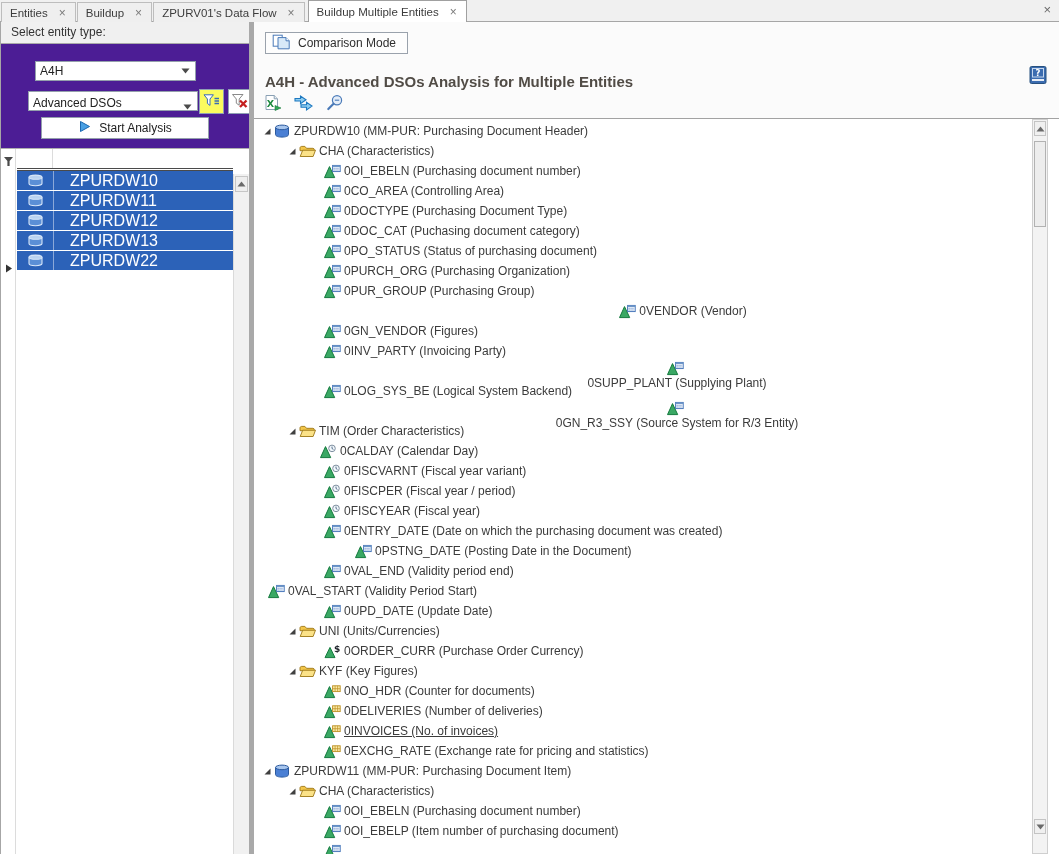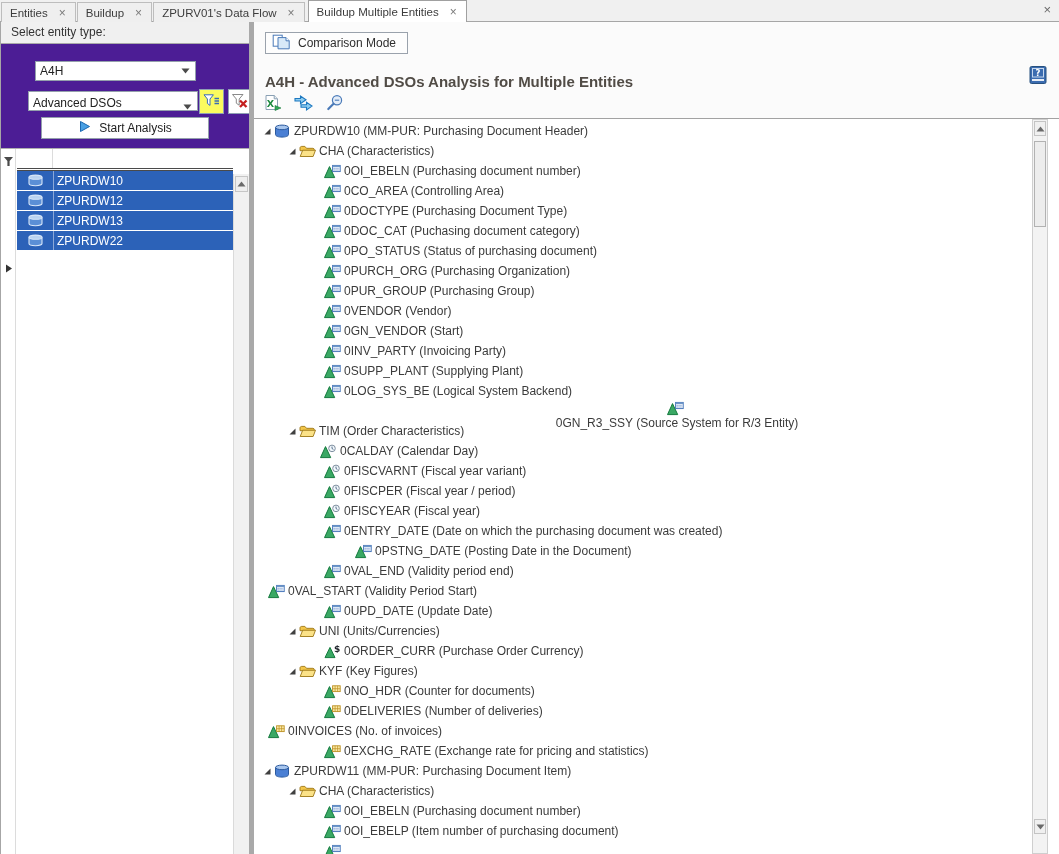--- a/index.html
+++ b/index.html
@@ -54,21 +54,21 @@
   .entity-list{position:absolute;top:126px;left:0;right:0;bottom:0;background:#fff;border-top:1px solid #b0b0b0;}
   .margin-col{position:absolute;left:0;top:0;bottom:0;width:15px;background:#fff;border-right:1px solid #dcdcdc;}
   .margin-funnel{position:absolute;top:4px;left:2px;}
   .margin-marker{position:absolute;top:110px;left:4px;}
   .egrid{position:absolute;left:16px;top:0;width:216px;}
   .ehead{display:flex;height:22px;border-bottom:3px double #4a4a4a;background:#fff;}
   .ehead .hcell-icon{width:36px;border-right:1px solid #dcdcdc;}
   .ehead .hcell-name{flex:1;}
   .erow{display:flex;height:19px;margin-bottom:1px;align-items:center;background:#2c62b8;cursor:default;}
   .ecell-icon{width:36px;display:flex;justify-content:center;align-items:center;flex:none;}
-  .ecell-name{flex:1;color:#fff;font-size:12px;padding-left:3px;border-left:1px solid rgba(255,255,255,.45);
+  .ecell-name{flex:1;color:#fff;font-size:16px;padding-left:16px;border-left:1px solid rgba(255,255,255,.45);
     height:100%;display:flex;align-items:center;white-space:nowrap;overflow:hidden;}
   .list-scrollbar{position:absolute;left:232px;width:16px;top:25px;bottom:0;background:#f1f1f1;border-left:1px solid #dadada;}
   .ls-up{position:absolute;top:2px;left:1px;width:13px;height:16px;background:#eeeeee;border:1px solid #c6c6c6;
     display:flex;align-items:center;justify-content:center;}
   
   .splitter{position:absolute;left:249px;width:5px;top:22px;bottom:0;background:#a9a9a9;cursor:ew-resize;}
   
   .main{position:absolute;left:254px;top:22px;right:0;bottom:0;background:#fbfbfb;}
   .cmp-btn{
     position:absolute;left:11px;top:10px;height:22px;padding:0 11px 0 6px;
@@ -186,20 +186,29 @@
               </span>
               <span class="ecell-name">ZPURDW10</span>
             </div>
             <div class="erow sel">
               <span class="ecell-icon">
                 <svg width="17" height="13" viewBox="0 0 17 13">
                   <path d="M2 3.2 v6.3 c0 1.4 2.9 2.2 6.5 2.2 s6.5-.8 6.5-2.2 V3.2" fill="#5b8fd6" stroke="#d8e6f8" stroke-width="1.1"></path>
                   <ellipse cx="8.5" cy="3.2" rx="6.5" ry="2.1" fill="#b9d2f0" stroke="#d8e6f8" stroke-width="1.1"></ellipse>
                 </svg>
               </span>
+              <span class="ecell-name">ZPURDW11</span>
+            </div>
+            <div class="erow sel">
+              <span class="ecell-icon">
+                <svg width="17" height="13" viewBox="0 0 17 13">
+                  <path d="M2 3.2 v6.3 c0 1.4 2.9 2.2 6.5 2.2 s6.5-.8 6.5-2.2 V3.2" fill="#5b8fd6" stroke="#d8e6f8" stroke-width="1.1"></path>
+                  <ellipse cx="8.5" cy="3.2" rx="6.5" ry="2.1" fill="#b9d2f0" stroke="#d8e6f8" stroke-width="1.1"></ellipse>
+                </svg>
+              </span>
               <span class="ecell-name">ZPURDW12</span>
             </div>
             <div class="erow sel">
               <span class="ecell-icon">
                 <svg width="17" height="13" viewBox="0 0 17 13">
                   <path d="M2 3.2 v6.3 c0 1.4 2.9 2.2 6.5 2.2 s6.5-.8 6.5-2.2 V3.2" fill="#5b8fd6" stroke="#d8e6f8" stroke-width="1.1"></path>
                   <ellipse cx="8.5" cy="3.2" rx="6.5" ry="2.1" fill="#b9d2f0" stroke="#d8e6f8" stroke-width="1.1"></ellipse>
                 </svg>
               </span>
               <span class="ecell-name">ZPURDW13</span>
@@ -377,21 +386,21 @@
             <span class="tico">
               <svg width="17" height="15" viewBox="0 0 17 15">
                 <polygon points="5.5,2.6 10.7,13.6 0.5,13.6" fill="#3aa864" stroke="#157a3e" stroke-width="1"></polygon>
                 <rect x="8.6" y="1.4" width="7.6" height="6.2" fill="#eef4fc" stroke="#3a6cb4" stroke-width="0.9"></rect>
                 <rect x="8.6" y="1.4" width="7.6" height="1.6" fill="#6e96c8"></rect>
                 <path d="M9.6 4.3 h5.6 M9.6 6 h5.6" stroke="#3a6cb4" stroke-width="0.7" stroke-dasharray="1.1,0.8"></path>
               </svg>
             </span>
             <span class="tlabel">0PUR_GROUP (Purchasing Group)</span>
           </div>
-          <div class="trow" style="padding-left: 56px;">
+          <div class="trow" style="padding-left: 56px; justify-content: center;">
             <span class="texp"></span>
             <span class="tico">
               <svg width="17" height="15" viewBox="0 0 17 15">
                 <polygon points="5.5,2.6 10.7,13.6 0.5,13.6" fill="#3aa864" stroke="#157a3e" stroke-width="1"></polygon>
                 <rect x="8.6" y="1.4" width="7.6" height="6.2" fill="#eef4fc" stroke="#3a6cb4" stroke-width="0.9"></rect>
                 <rect x="8.6" y="1.4" width="7.6" height="1.6" fill="#6e96c8"></rect>
                 <path d="M9.6 4.3 h5.6 M9.6 6 h5.6" stroke="#3a6cb4" stroke-width="0.7" stroke-dasharray="1.1,0.8"></path>
               </svg>
             </span>
             <span class="tlabel">0VENDOR (Vendor)</span>
@@ -399,35 +408,35 @@
           <div class="trow" style="padding-left: 56px;">
             <span class="texp"></span>
             <span class="tico">
               <svg width="17" height="15" viewBox="0 0 17 15">
                 <polygon points="5.5,2.6 10.7,13.6 0.5,13.6" fill="#3aa864" stroke="#157a3e" stroke-width="1"></polygon>
                 <rect x="8.6" y="1.4" width="7.6" height="6.2" fill="#eef4fc" stroke="#3a6cb4" stroke-width="0.9"></rect>
                 <rect x="8.6" y="1.4" width="7.6" height="1.6" fill="#6e96c8"></rect>
                 <path d="M9.6 4.3 h5.6 M9.6 6 h5.6" stroke="#3a6cb4" stroke-width="0.7" stroke-dasharray="1.1,0.8"></path>
               </svg>
             </span>
-            <span class="tlabel">0GN_VENDOR (Start)</span>
+            <span class="tlabel">0GN_VENDOR (Figures)</span>
           </div>
           <div class="trow" style="padding-left: 56px;">
             <span class="texp"></span>
             <span class="tico">
               <svg width="17" height="15" viewBox="0 0 17 15">
                 <polygon points="5.5,2.6 10.7,13.6 0.5,13.6" fill="#3aa864" stroke="#157a3e" stroke-width="1"></polygon>
                 <rect x="8.6" y="1.4" width="7.6" height="6.2" fill="#eef4fc" stroke="#3a6cb4" stroke-width="0.9"></rect>
                 <rect x="8.6" y="1.4" width="7.6" height="1.6" fill="#6e96c8"></rect>
                 <path d="M9.6 4.3 h5.6 M9.6 6 h5.6" stroke="#3a6cb4" stroke-width="0.7" stroke-dasharray="1.1,0.8"></path>
               </svg>
             </span>
             <span class="tlabel">0INV_PARTY (Invoicing Party)</span>
           </div>
-          <div class="trow" style="padding-left: 56px;">
+          <div class="trow" style="padding-left: 56px; flex-direction: column;">
             <span class="texp"></span>
             <span class="tico">
               <svg width="17" height="15" viewBox="0 0 17 15">
                 <polygon points="5.5,2.6 10.7,13.6 0.5,13.6" fill="#3aa864" stroke="#157a3e" stroke-width="1"></polygon>
                 <rect x="8.6" y="1.4" width="7.6" height="6.2" fill="#eef4fc" stroke="#3a6cb4" stroke-width="0.9"></rect>
                 <rect x="8.6" y="1.4" width="7.6" height="1.6" fill="#6e96c8"></rect>
                 <path d="M9.6 4.3 h5.6 M9.6 6 h5.6" stroke="#3a6cb4" stroke-width="0.7" stroke-dasharray="1.1,0.8"></path>
               </svg>
             </span>
             <span class="tlabel">0SUPP_PLANT (Supplying Plant)</span>
@@ -627,21 +636,21 @@
             <span class="texp"></span>
             <span class="tico">
               <svg width="17" height="15" viewBox="0 0 17 15">
                 <polygon points="5.5,2.6 10.7,13.6 0.5,13.6" fill="#3aa864" stroke="#157a3e" stroke-width="1"></polygon>
                 <rect x="8.6" y="1.8" width="7.6" height="5.8" fill="#fbeaa6" stroke="#bb8f22" stroke-width="0.9"></rect>
                 <path d="M8.6 4.7 h7.6 M11.1 1.8 v5.8 M13.6 1.8 v5.8" stroke="#bb8f22" stroke-width="0.7"></path>
               </svg>
             </span>
             <span class="tlabel">0DELIVERIES (Number of deliveries)</span>
           </div>
-          <div class="trow" style="">
+          <div class="trow" style="padding-left: 56px; text-decoration: underline;">
             <span class="texp"></span>
             <span class="tico">
               <svg width="17" height="15" viewBox="0 0 17 15">
                 <polygon points="5.5,2.6 10.7,13.6 0.5,13.6" fill="#3aa864" stroke="#157a3e" stroke-width="1"></polygon>
                 <rect x="8.6" y="1.8" width="7.6" height="5.8" fill="#fbeaa6" stroke="#bb8f22" stroke-width="0.9"></rect>
                 <path d="M8.6 4.7 h7.6 M11.1 1.8 v5.8 M13.6 1.8 v5.8" stroke="#bb8f22" stroke-width="0.7"></path>
               </svg>
             </span>
             <span class="tlabel">0INVOICES (No. of invoices)</span>
           </div>

